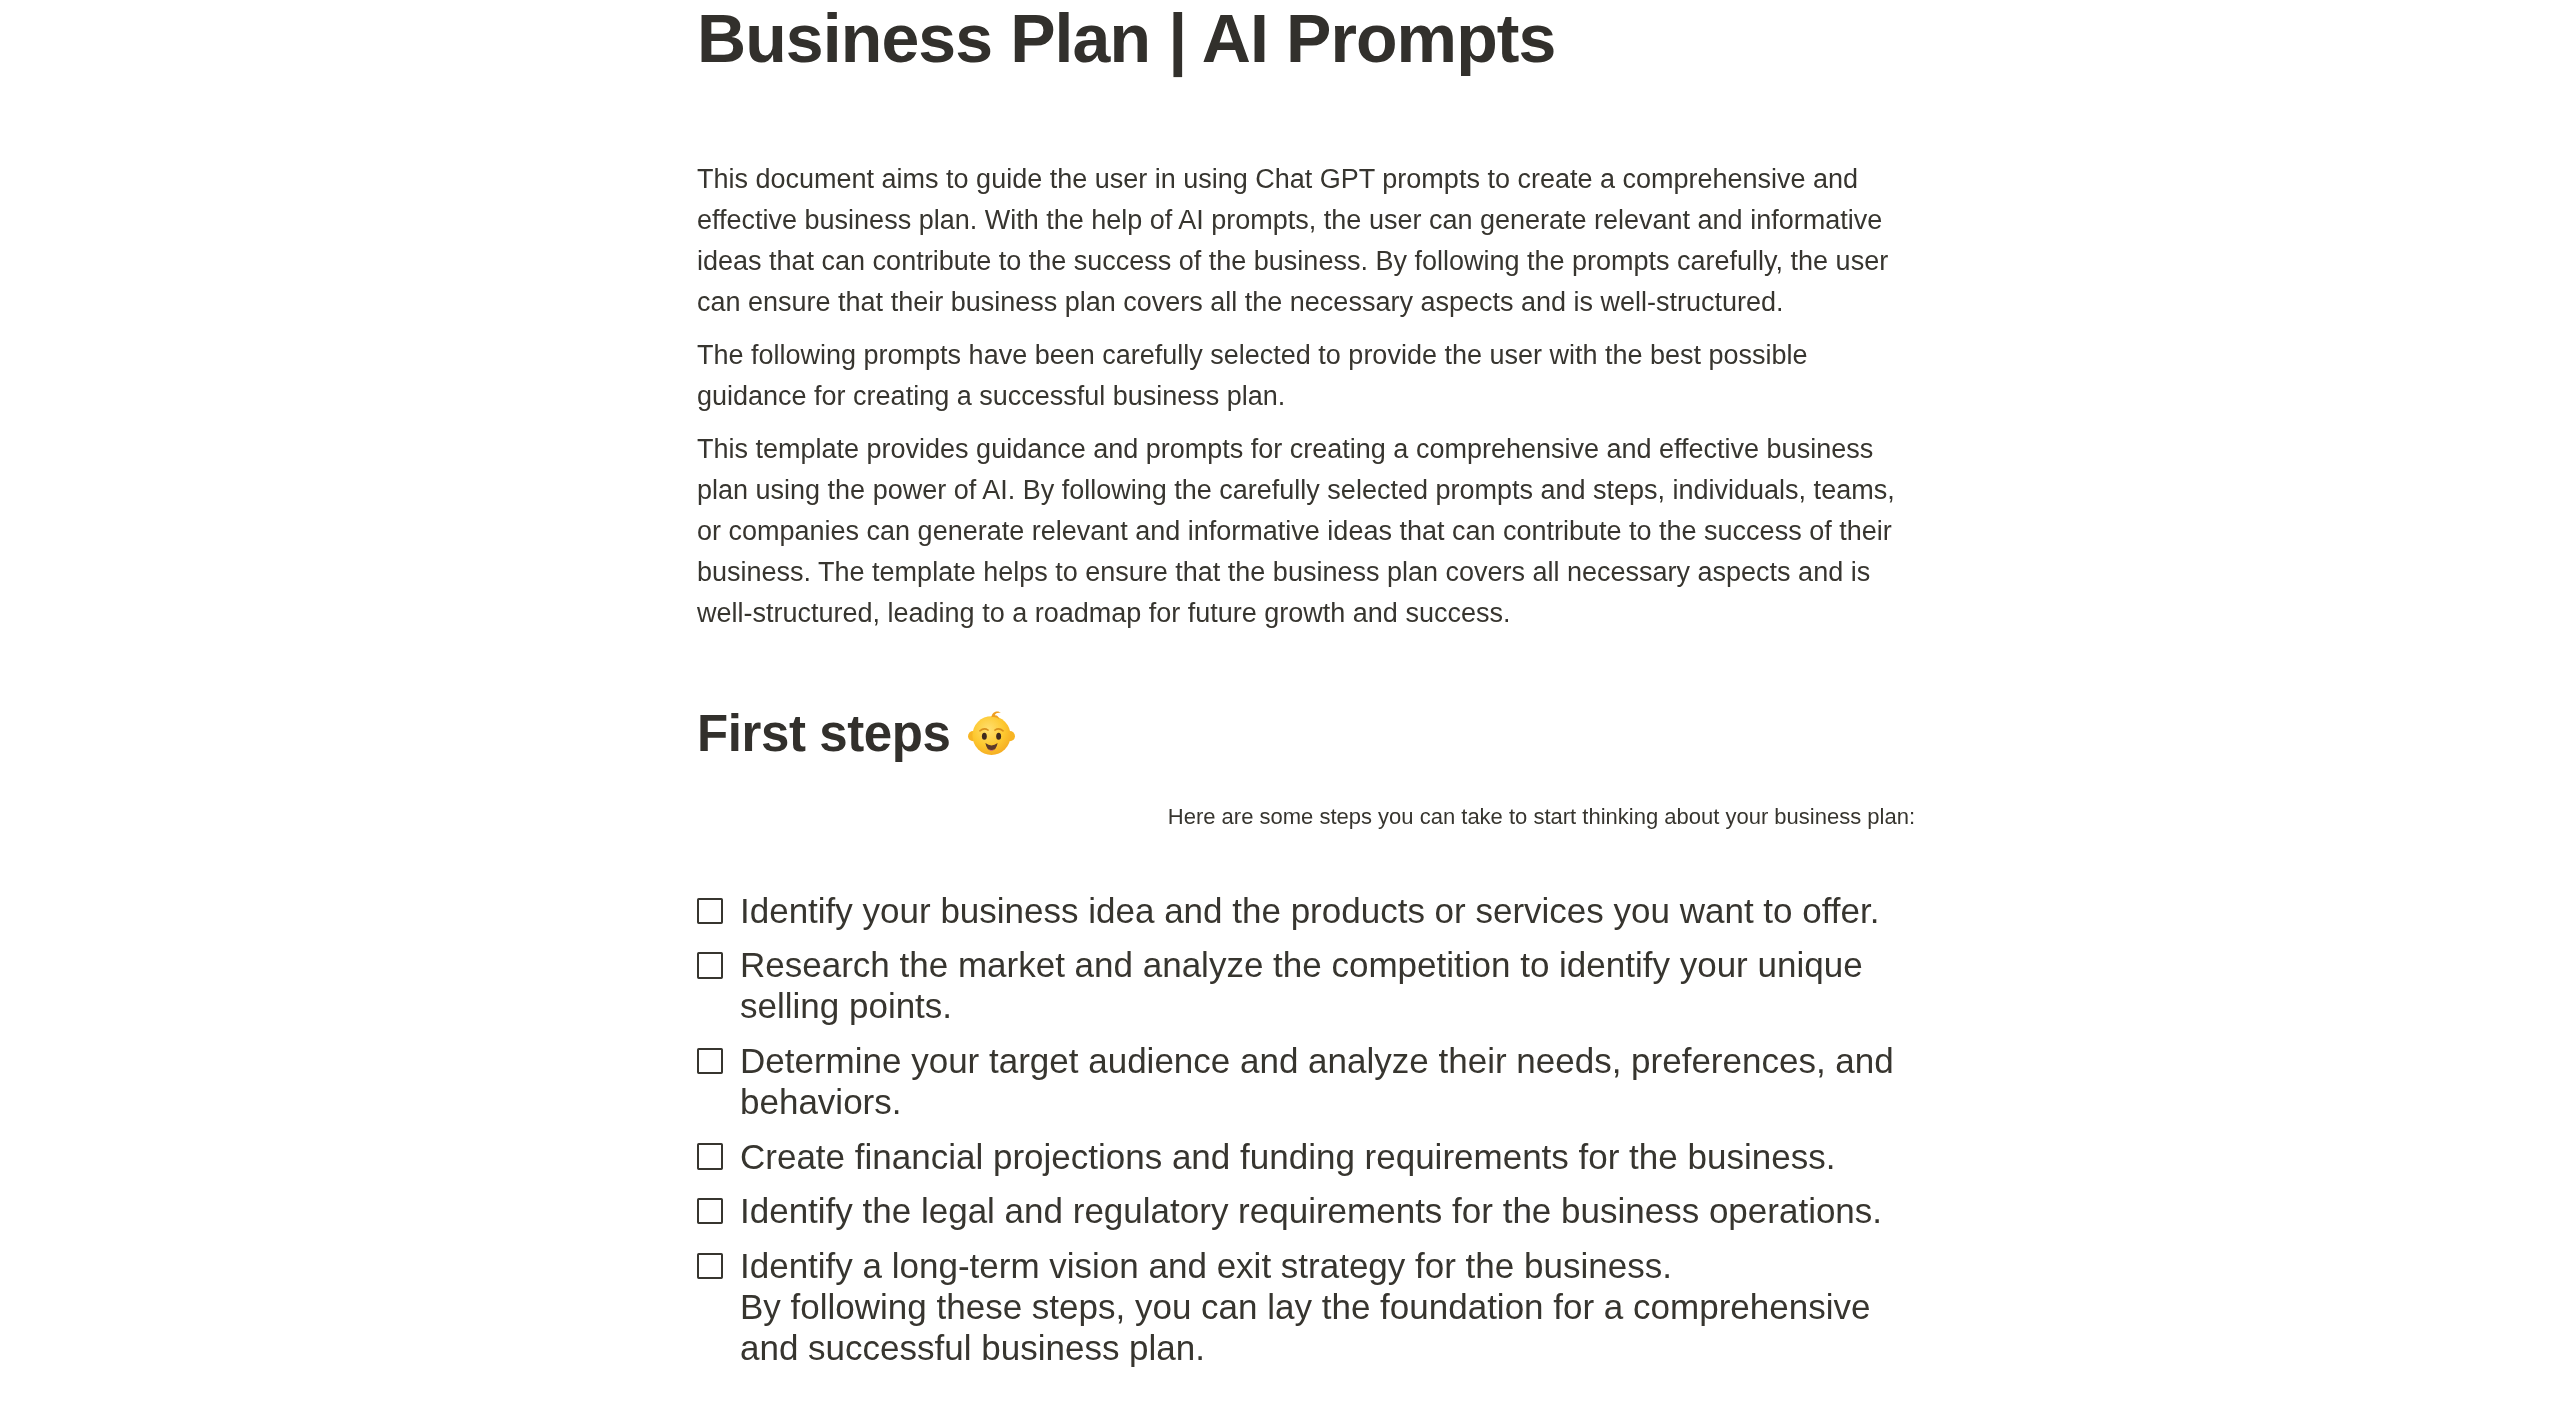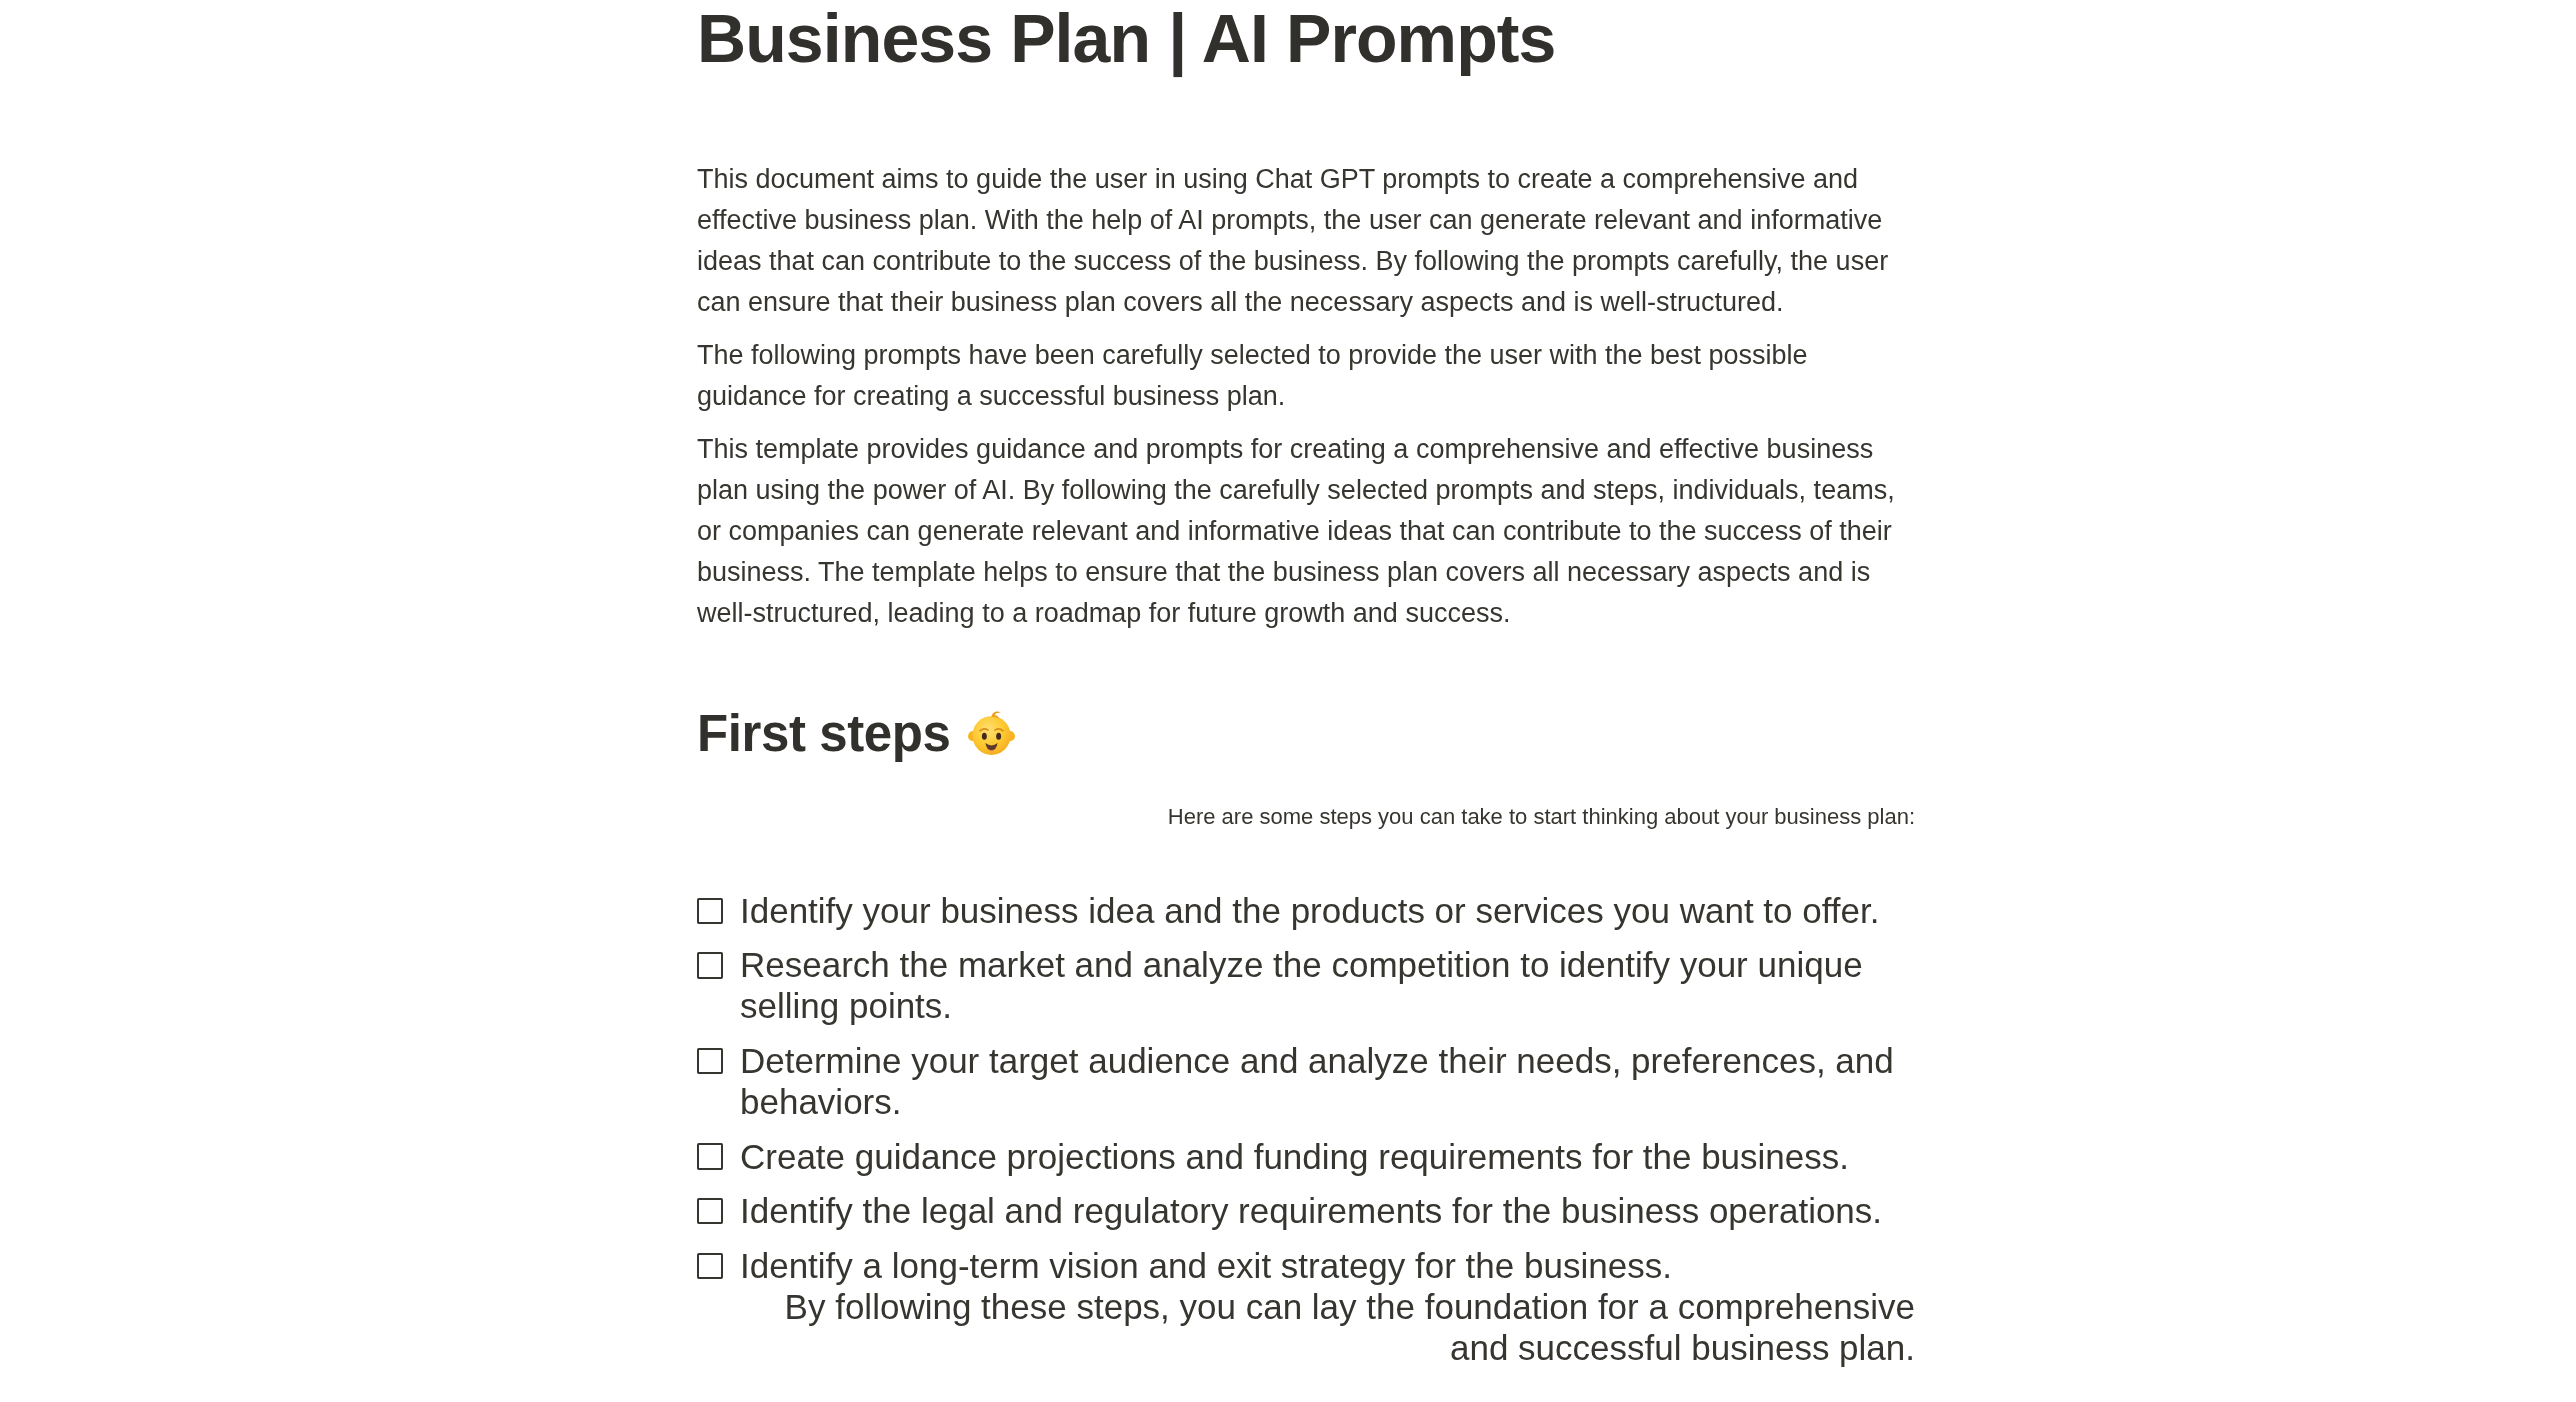--- a/index.html
+++ b/index.html
@@ -69,21 +69,20 @@
     top: 7.7px;
     width: 26.4px;
     height: 26.4px;
     border: 2.6px solid #37352f;
     border-radius: 1.7px;
     background: #ffffff;
     cursor: pointer;
   }
   .todo-note {
     display: block;
-    text-align: right;
   }
 </style>
 </head>
 <body>
 
 <main class="page">
 
   <h1 class="page-title">Business Plan | AI Prompts</h1>
 
   <section class="intro">
@@ -133,21 +132,21 @@
     <div class="todo">
       <span class="checkbox"></span>
       <span class="todo-text">Research the market and analyze the competition to identify your unique selling points.</span>
     </div>
     <div class="todo">
       <span class="checkbox"></span>
       <span class="todo-text">Determine your target audience and analyze their needs, preferences, and behaviors.</span>
     </div>
     <div class="todo">
       <span class="checkbox"></span>
-      <span class="todo-text">Create guidance projections and funding requirements for the business.</span>
+      <span class="todo-text">Create financial projections and funding requirements for the business.</span>
     </div>
     <div class="todo">
       <span class="checkbox"></span>
       <span class="todo-text">Identify the legal and regulatory requirements for the business operations.</span>
     </div>
     <div class="todo">
       <span class="checkbox"></span>
       <span class="todo-text">Identify a long-term vision and exit strategy for the business.</span>
       <span class="todo-note">By following these steps, you can lay the foundation for a comprehensive and successful business plan.</span>
     </div>

